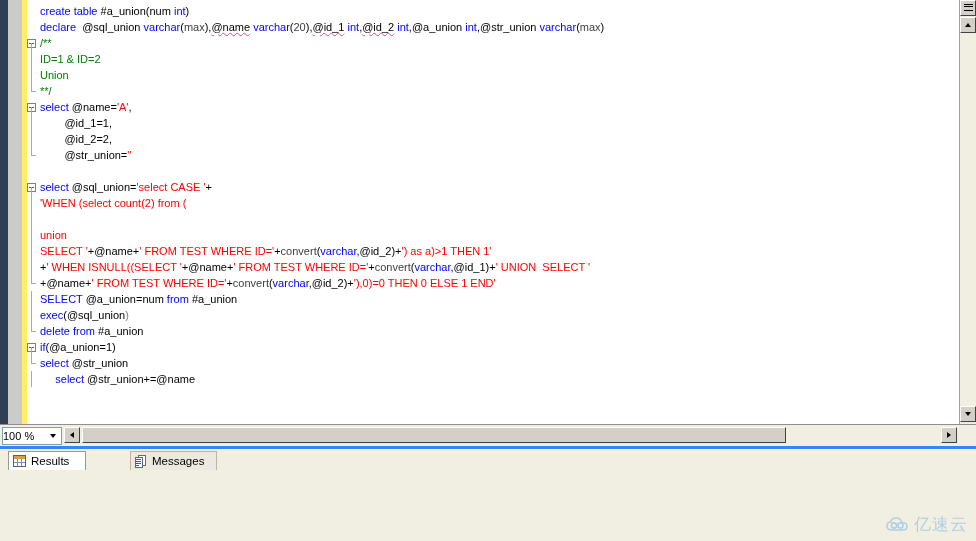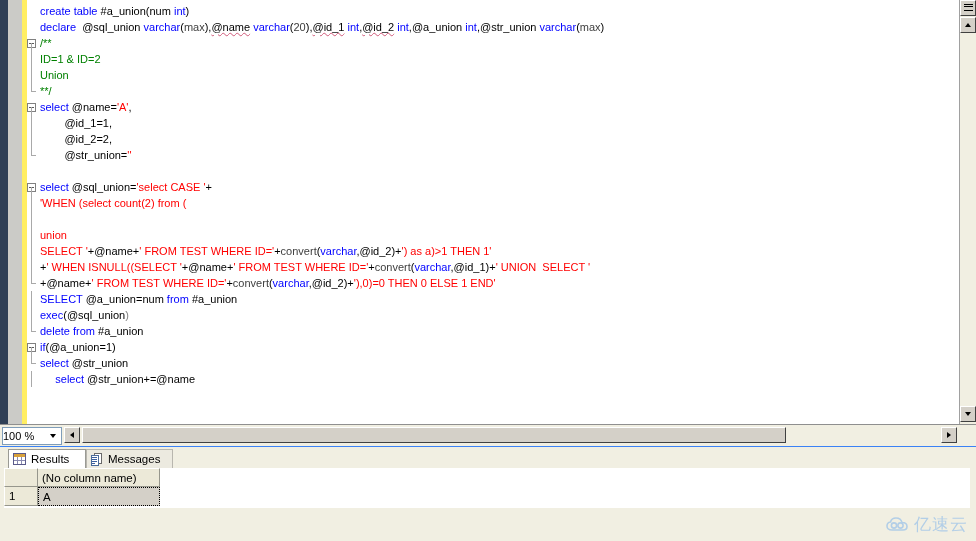--- a/index.html
+++ b/index.html
@@ -229,21 +229,21 @@
     border-right-color: #404040;
     border-bottom-color: #404040;
   }
 
   
   #results-pane {
     position: absolute;
     left: 0; top: 446px;
     width: 976px; height: 95px;
     background: #f1efe2;
-    border-top: 1px solid #3b82f6;
+    border-top: 3px solid #3b82f6;
   }
   #tabstrip {
     position: absolute;
     left: 0; top: 2px;
     width: 976px; height: 20px;
   }
   .tab {
     position: absolute;
     top: 0;
     height: 19px;
@@ -257,20 +257,21 @@
     cursor: default;
   }
   .tab.active {
     background: #ffffff;
     border-color: #9a9a94;
     z-index: 2;
   }
   .tab.inactive {
     background: #eceae0;
     border-color: #b8b6ae;
+    margin-left: 44px;
   }
   .tab-label { margin-left: 5px; }
 
   
   .grid-ico {
     position: relative;
     width: 13px; height: 12px;
     background: #ffffff;
     border: 1px solid #5a5a8a;
   }
@@ -470,30 +471,20 @@
           <span class="sheet-front"></span>
           <span class="ml l1"></span>
             <span class="ml l2"></span>
           <span class="ml l3"></span>
             <span class="ml l4"></span>
         </span>
         <span class="tab-label">Messages</span>
       </div>
     </div>
 
-    <div id="grid-area">
-      <div class="grid-row">
-        <div class="cell hdr-corner"></div>
-        <div class="cell hdr-col">(No column name)</div>
-      </div>
-      <div class="grid-row">
-        <div class="cell rownum">1</div>
-        <div class="cell datacell">A</div>
-      </div>
-    </div>
 
     <div id="watermark">
       <svg width="24" height="17" viewBox="0 0 24 17">
         <path d="M6 14 Q1 14 1 10 Q1 6.5 4.5 6 Q5.5 2 10 2 Q15 2 16 6.5 Q21 6.5 21 10.5 Q21 14 17 14 Z" fill="none" stroke="#a8c9e8" stroke-width="1.6"></path>
         <circle cx="8" cy="9.5" r="2.6" fill="none" stroke="#a8c9e8" stroke-width="1.6"></circle>
         <circle cx="14.5" cy="9.5" r="2.6" fill="none" stroke="#a8c9e8" stroke-width="1.6"></circle>
       </svg>
       <span id="wm-text">亿速云</span>
     </div>
   </div>

